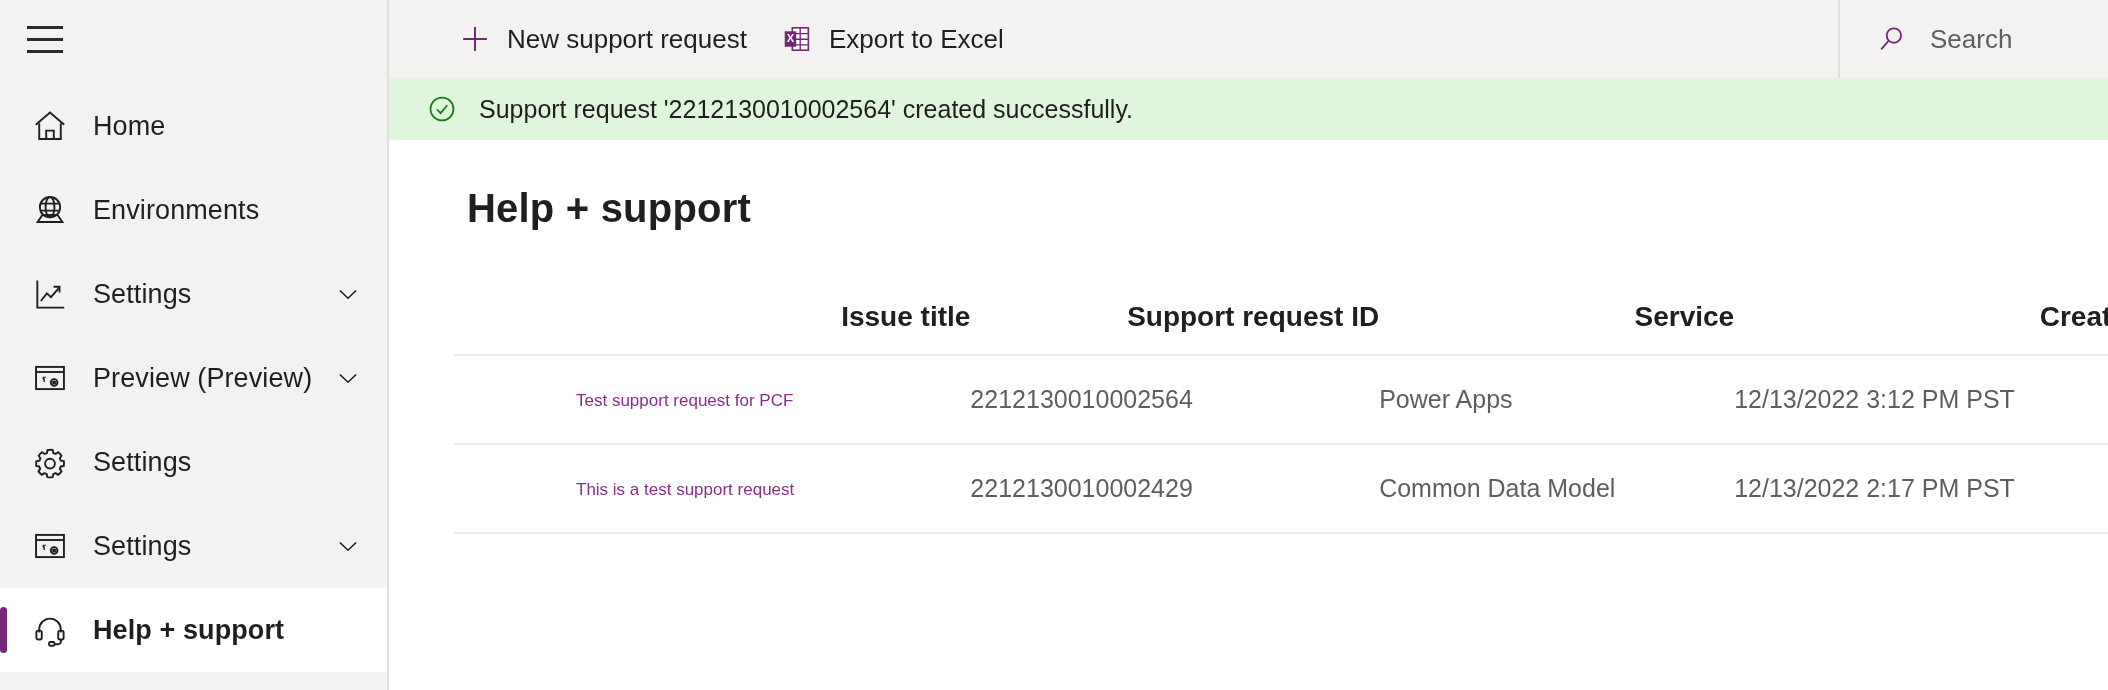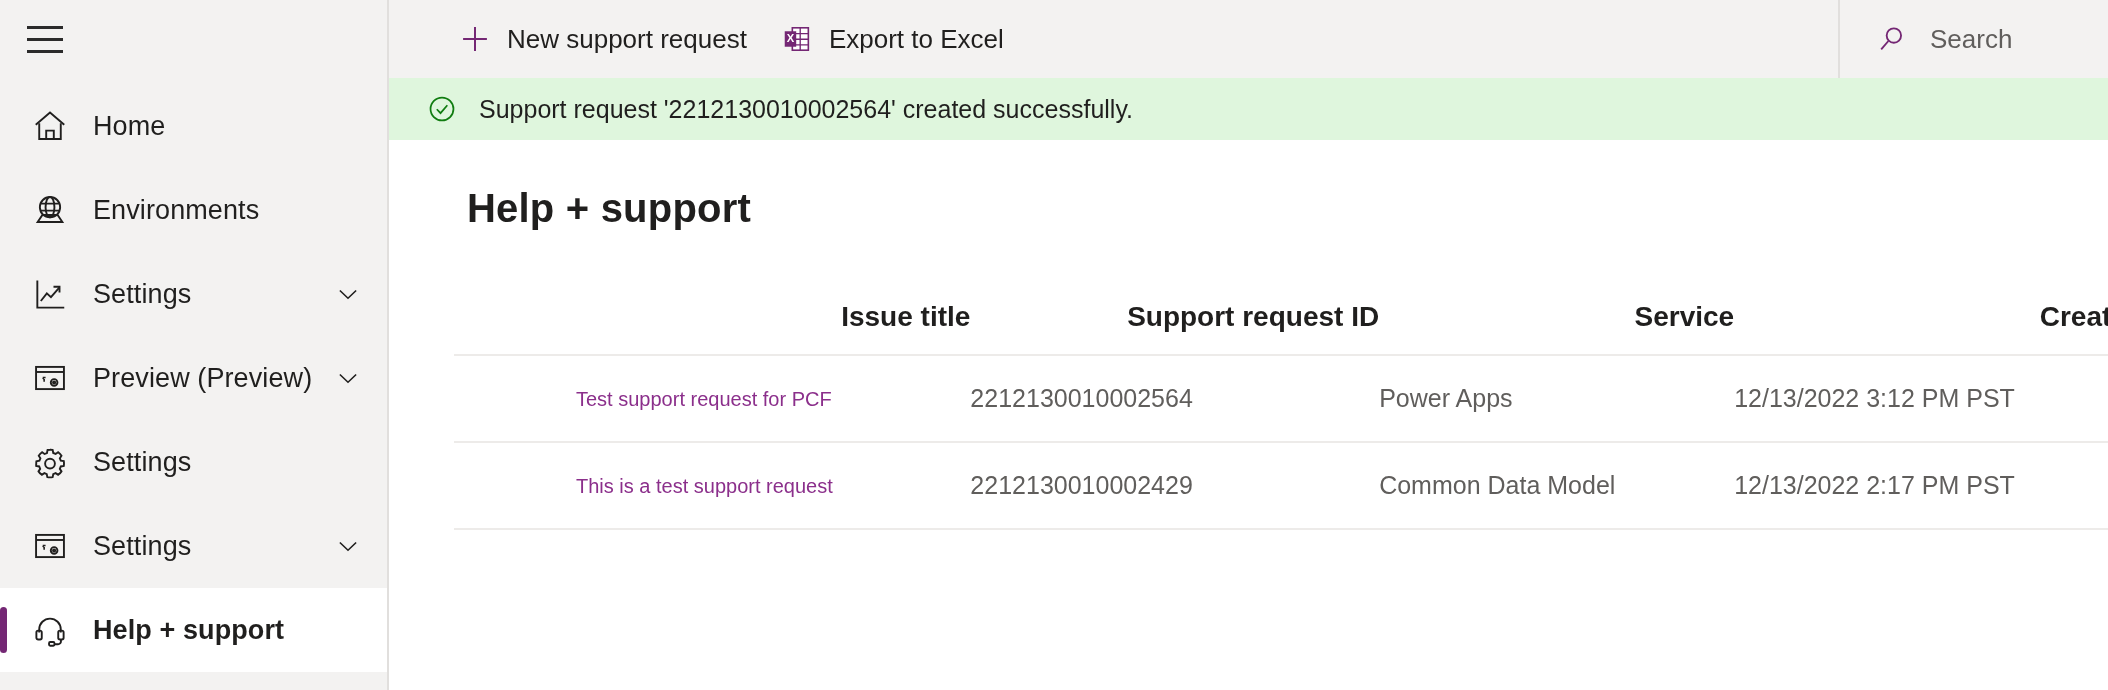--- a/index.html
+++ b/index.html
@@ -249,21 +249,21 @@
     line-height: 30px;
     color: #605e5c;
     padding: 26px 0 27px 0;
     border-bottom: 2px solid #edebe9;
     vertical-align: middle;
   }
   table.req-table td.title-cell a {
     color: #8b2f8b;
     text-decoration: none;
     cursor: pointer;
-    font-size: 20px;
+    font-size: 17px;
   }
   .col-title   { width: 480px; padding-left: 122px !important; }
   .col-id      { width: 380px; }
   .col-service { width: 330px; }
   .col-created { width: 420px; }
 </style>
 </head>
 <body>
 
 <div class="app">

